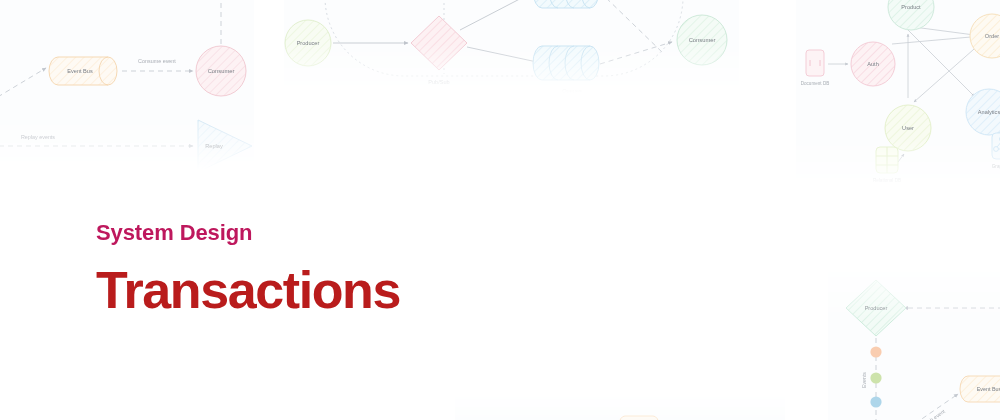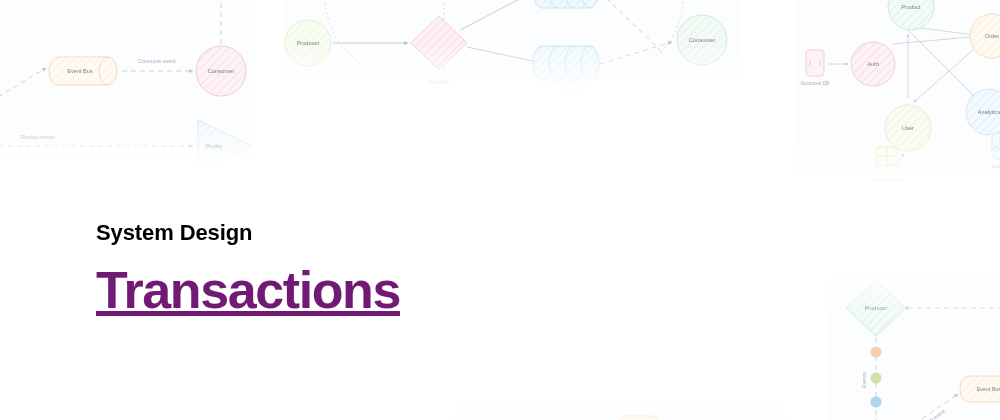--- a/index.html
+++ b/index.html
@@ -321,17 +321,17 @@
   <div class="panel" id="panel-bottom-sliver">
     <svg width="330" height="30" viewBox="0 0 330 30" xmlns="http://www.w3.org/2000/svg">
       <rect class="plate" x="0" y="0" width="330" height="30"></rect>
       <path d="M170,24 L198,24 A6,9 0 0 1 198,42 L170,42 A6,9 0 0 1 170,24 z" fill="#fefaf4" stroke="#fbe6cd" stroke-width="1"></path>
       <circle cx="244" cy="34" r="5" fill="#fbdfc9"></circle>
       <circle cx="262" cy="34" r="5" fill="#fbdfc9"></circle>
     </svg>
   </div>
 
   <div class="title-block">
-    <div id="eyebrow" style="color:#000000;">System Design</div>
-    <div id="main-title" style="color: #701a75; text-decoration: underline;">Transactions</div>
+    <div id="eyebrow" style="color:#be185d;">System Design</div>
+    <div id="main-title" style="color: #b91c1c;">Transactions</div>
   </div>
 
 </div>
 
 </body></html>

